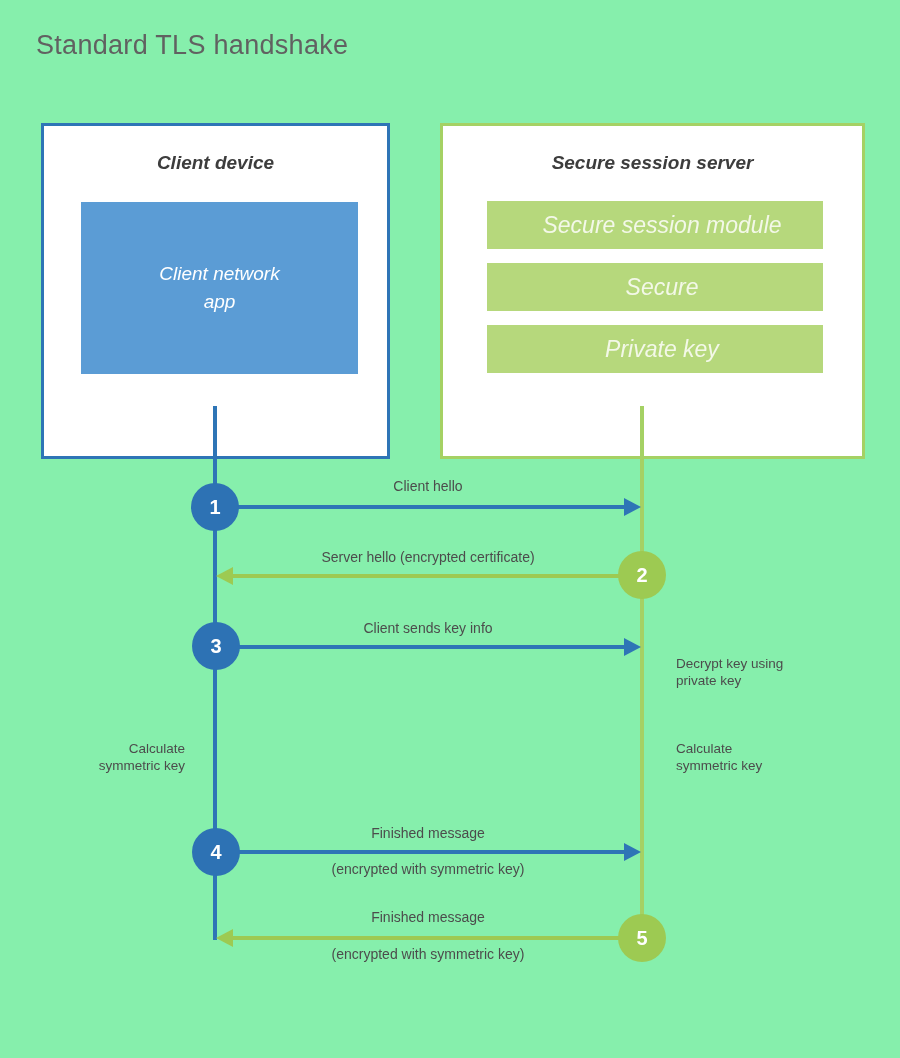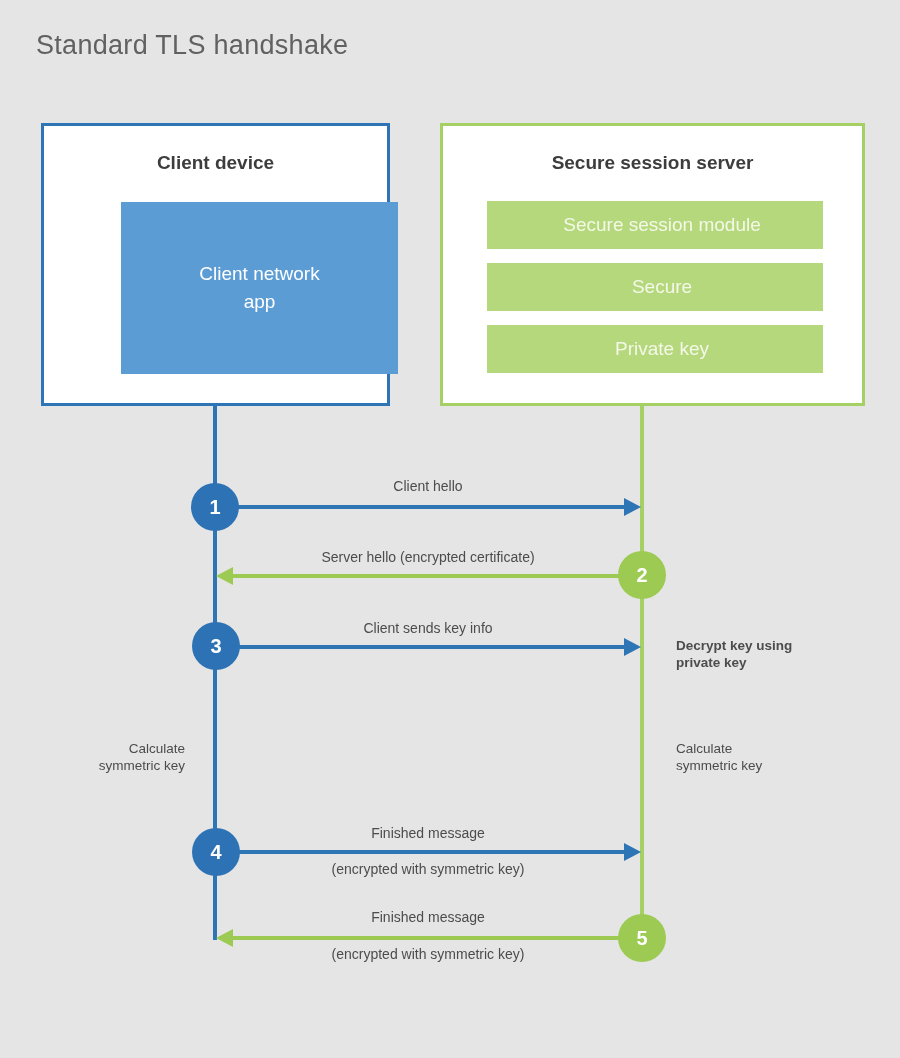--- a/index.html
+++ b/index.html
@@ -1,40 +1,41 @@
 <!DOCTYPE html>
 <html><head>
 <meta charset="utf-8">
 <style>
   * { margin: 0; padding: 0; box-sizing: border-box; }
   body { background: #ffffff; }
   .canvas {
     position: relative;
     width: 900px;
     height: 1058px;
-    background: #e5e5e5;
+    background: #86efac;
     font-family: "Liberation Sans", "DejaVu Sans", sans-serif;
     overflow: hidden;
   }
   .diagram-title {
     position: absolute;
     left: 36px; top: 30px;
     font-size: 27px;
     font-weight: 300;
     color: #616161;
     letter-spacing: 0.3px;
   }
   
   .entity-box {
     position: absolute;
     top: 123px;
-    height: 283px;
+    height: 336px;
     background: #ffffff;
     border-width: 3px;
     border-style: solid;
+    font-style: italic;
   }
   .client-box { left: 41px; width: 349px; border-color: #2e75b6; }
   .server-box { left: 430px; width: 425px; border-color: #a5d164; margin-left: 10px; }
   .entity-title {
     margin-top: 26px;
     text-align: center;
     font-size: 19px;
     font-weight: bold;
     color: #3d3d3d;
   }
@@ -44,29 +45,28 @@
     width: 277px; height: 172px;
     background: #5b9cd5;
     display: flex;
     align-items: center;
     justify-content: center;
     text-align: center;
     color: #ffffff;
     font-size: 19px;
     line-height: 28px;
     white-space: pre-line;
-    margin-left: 40px;
   }
   .server-bar {
     position: absolute;
     left: 44px;
     width: 336px; height: 48px;
     background: #b6d87c;
     color: #f3f8e8;
-    font-size: 19px;
+    font-size: 23px;
     text-align: center;
     line-height: 48px;
     padding-left: 14px;
   }
   .bar-0 { top: 75px; }
   .bar-1 { top: 137px; }
   .bar-2 { top: 199px; }
   
   .lifeline {
     position: absolute;
@@ -164,21 +164,21 @@
   <div class="arrow-shaft green" style="left:233px; top:574px; width:409px;"></div>
   <div class="arrow-head head-left-green" style="left:216px; top:567px;"></div>
   <div class="msg-label" style="top:549px;">Server hello (encrypted certificate)</div>
   <div class="step-circle circle-green" style="left:618px; top:551px;">2</div>
 
   <div class="arrow-shaft blue" style="left:216px; top:645px; width:409px;"></div>
   <div class="arrow-head head-right-blue" style="left:624px; top:638px;"></div>
   <div class="msg-label" style="top:620px;">Client sends key info</div>
   <div class="step-circle circle-blue" style="left:192px; top:622px;">3</div>
 
-  <div class="side-note note-right" style="top:637px;font-weight:bold;">Decrypt key using
+  <div class="side-note note-right" style="top:655px;">Decrypt key using
 private key</div>
   <div class="side-note note-left" style="top:740px;">Calculate
 symmetric key</div>
   <div class="side-note note-right" style="top:740px;">Calculate
 symmetric key</div>
 
   <div class="arrow-shaft blue" style="left:216px; top:850px; width:409px;"></div>
   <div class="arrow-head head-right-blue" style="left:624px; top:843px;"></div>
   <div class="msg-label" style="top:825px;">Finished message</div>
   <div class="msg-sub" style="top:861px;">(encrypted with symmetric key)</div>

